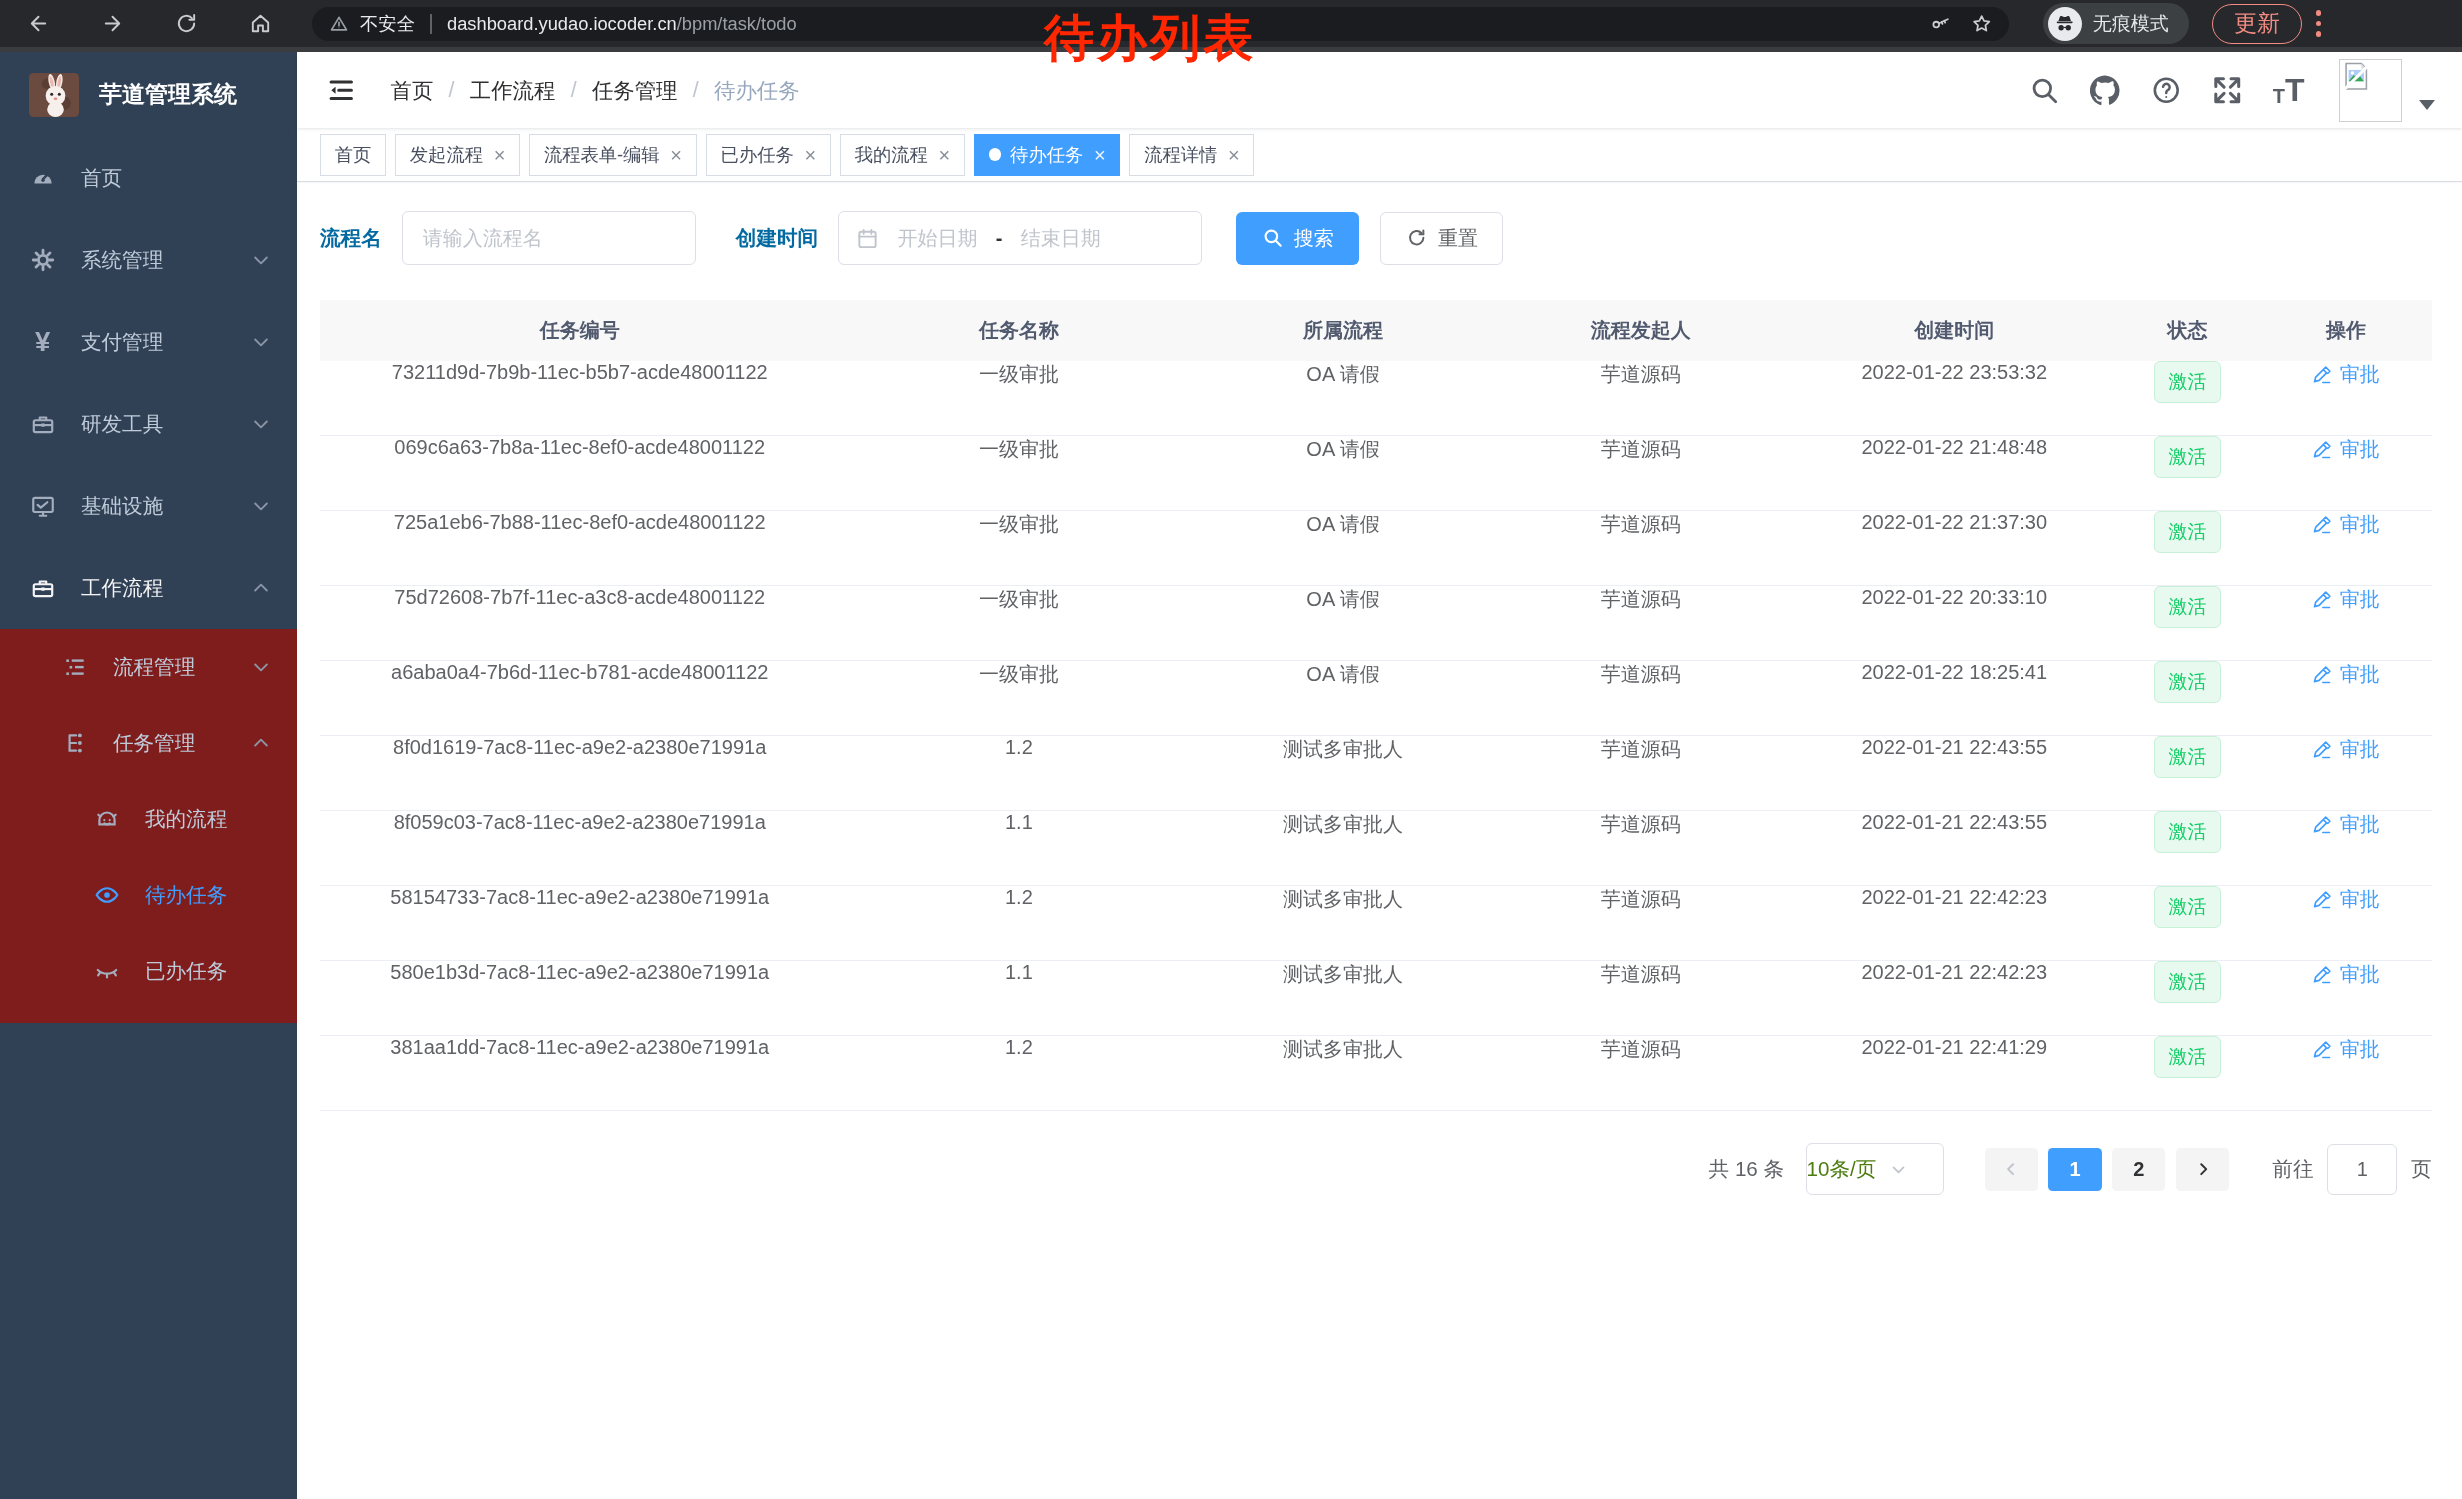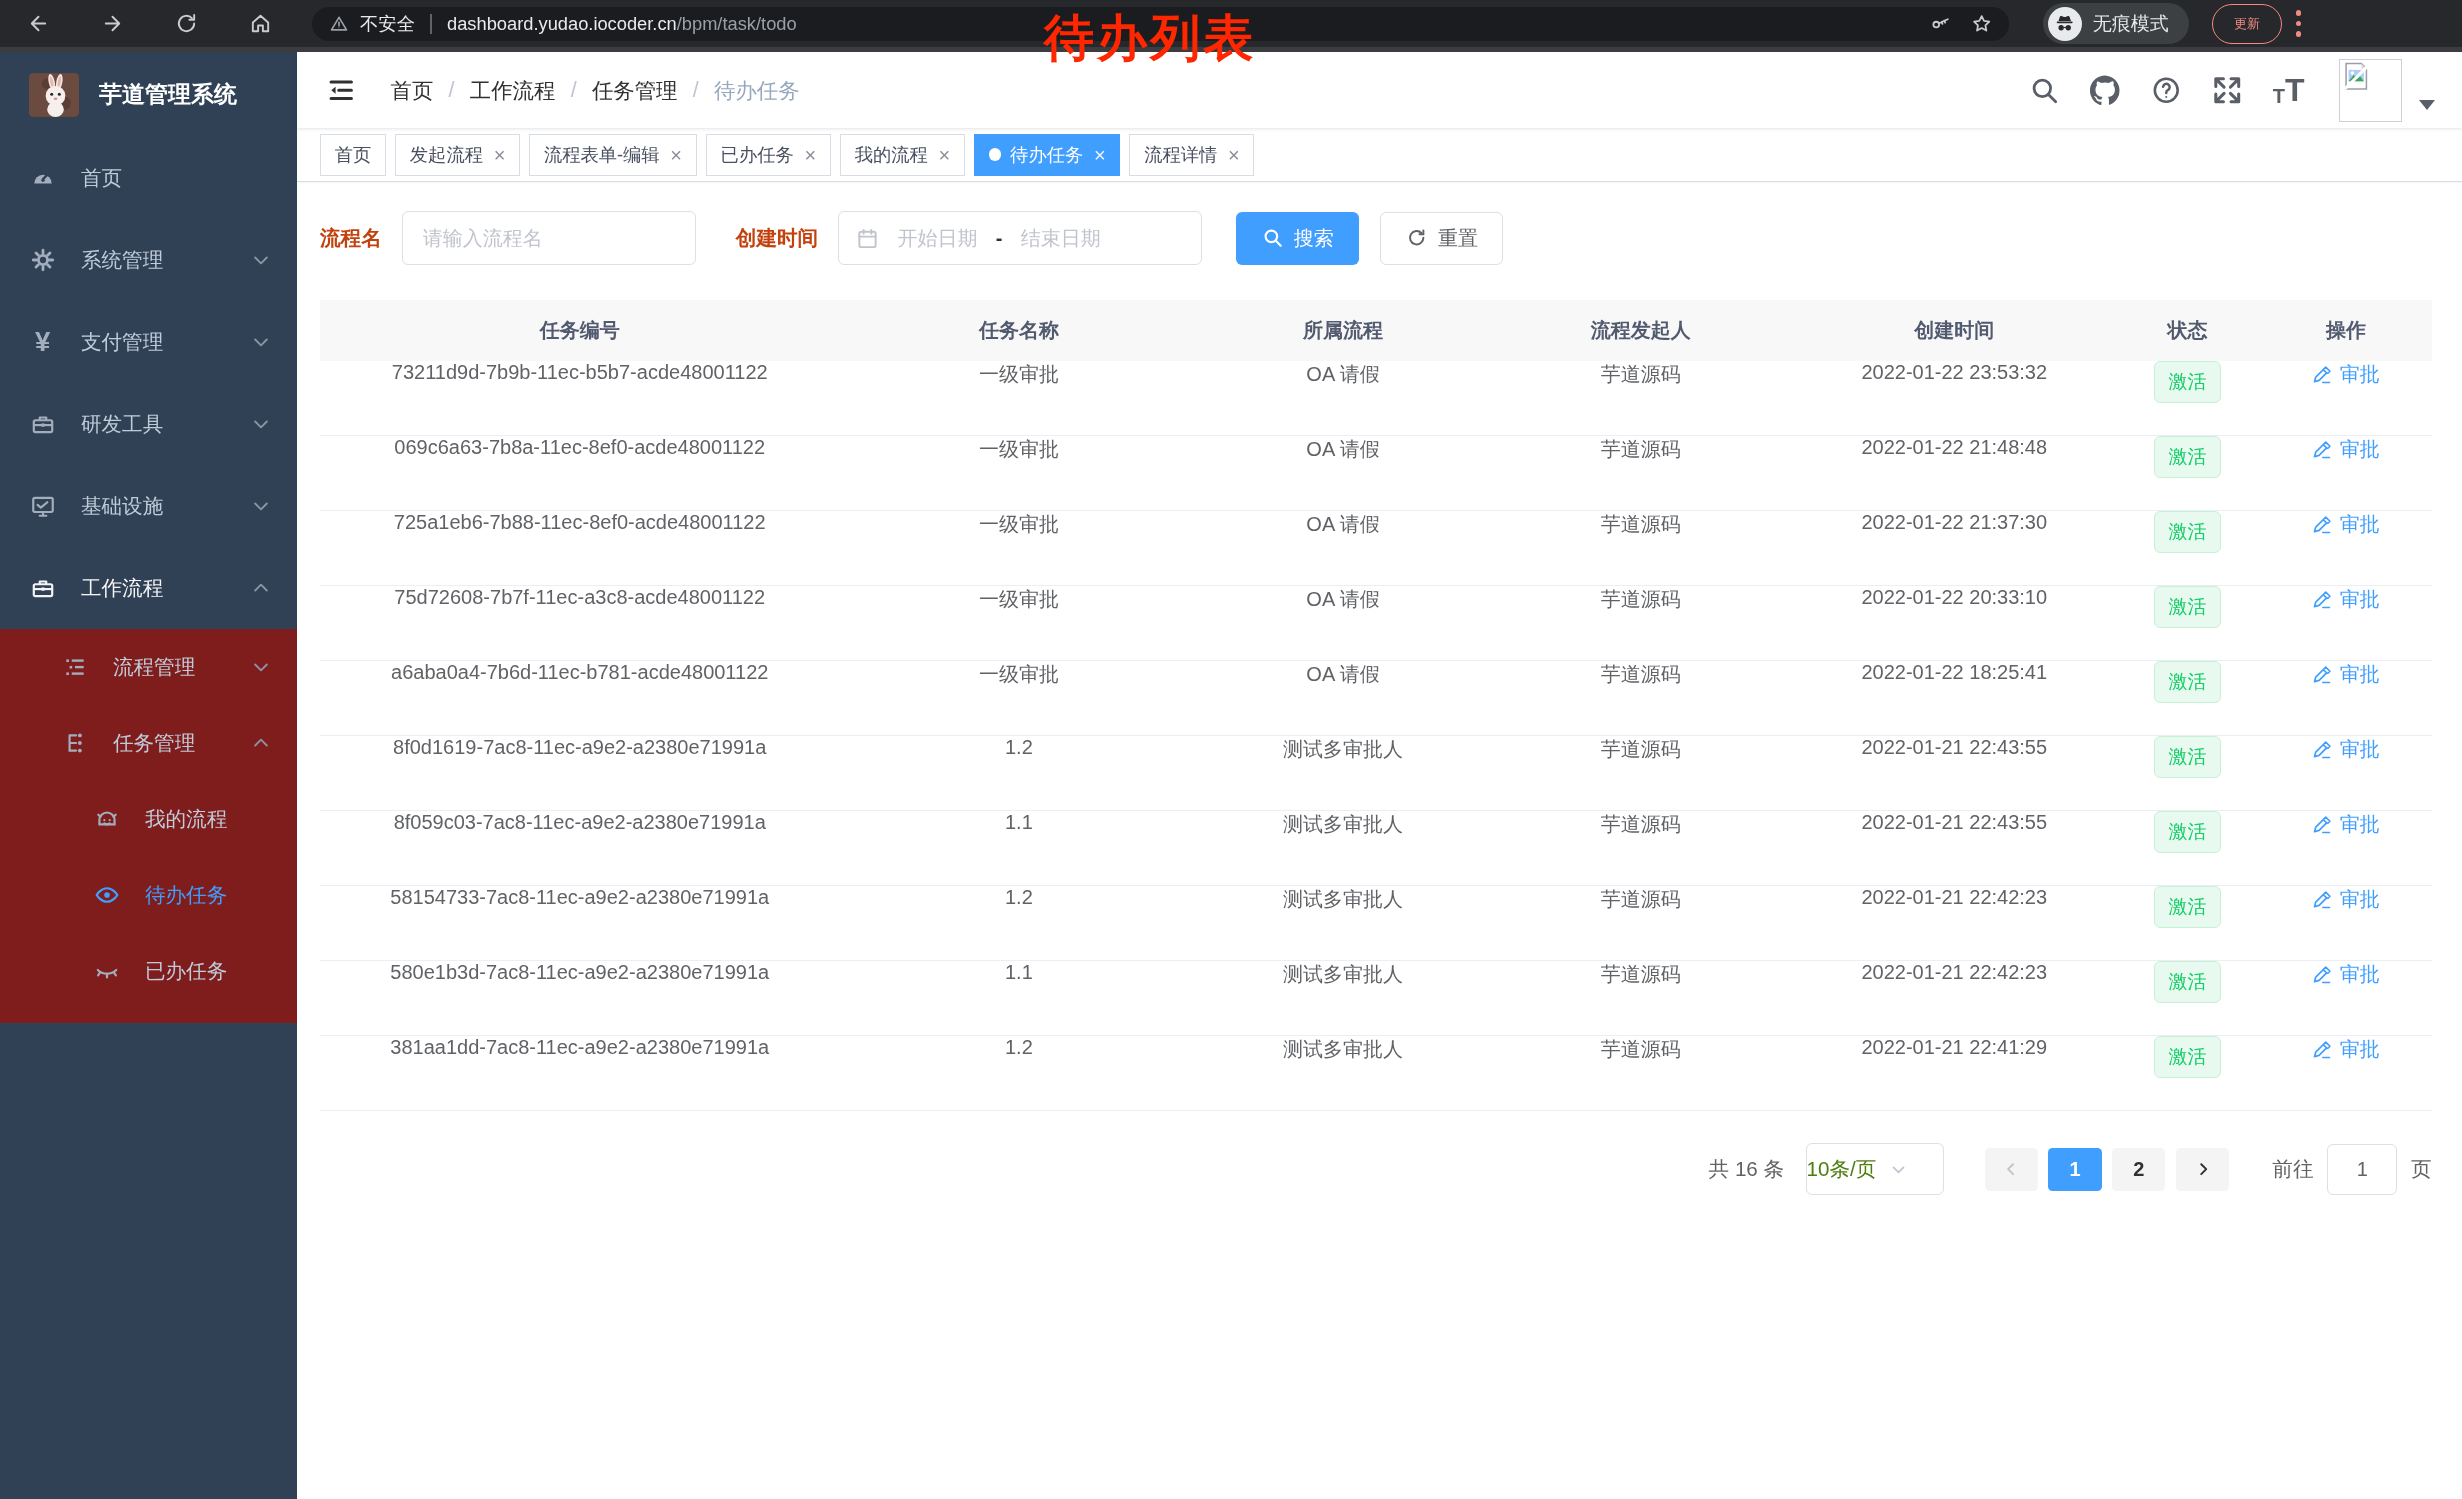--- a/index.html
+++ b/index.html
@@ -21,21 +21,21 @@
   .omnibox .divider{width:1.5px;height:20px;background:#5f6368;margin:0 15.3px}
   .url{font-size:18.3px;white-space:nowrap}
   .url .domain{color:#e8eaed}
   .url .path{color:#9aa0a6}
   .omni-spacer{flex:1}
   .omni-ic{color:#c9cbcf;margin-left:20px}
   .omni-ic svg{width:21.4px;height:21.4px}
   .chip-incognito{display:flex;align-items:center;background:#3c4043;border-radius:21.4px;height:41px;padding:0 20px 0 4.6px;color:#e8eaed;font-size:19px;margin-left:34px;flex:0 0 auto}
   .incog-circle{width:34px;height:34px;border-radius:50%;background:#e8eaed;display:flex;align-items:center;justify-content:center;margin-right:10.7px}
   .incog-circle svg{width:21.4px;height:21.4px;color:#27282b}
-  .update-btn{height:38px;border:1.5px solid #f28b82;color:#f28b82;border-radius:20.6px;padding:0 21.4px;font-size:13px;display:flex;align-items:center;margin-left:23px;background:transparent;flex:0 0 auto}
+  .update-btn{height:38px;border:1.5px solid #f28b82;color:#f28b82;border-radius:20.6px;padding:0 21.4px;font-size:23px;display:flex;align-items:center;margin-left:23px;background:transparent;flex:0 0 auto}
   .kebab{display:flex;flex-direction:column;gap:5.3px;margin:0 20px 0 13.7px;flex:0 0 auto}
   .kebab i{width:5.3px;height:5.3px;border-radius:50%;background:#f28b82;display:block}
 
   
   .annotation{position:absolute;left:1044px;top:4.6px;font-size:50px;font-weight:700;color:#ff2600;z-index:60;letter-spacing:3.1px;white-space:nowrap}
 
   
   .app{position:absolute;top:52px;left:0;right:0;bottom:0;display:flex}
 
   
@@ -81,21 +81,21 @@
   .tagsbar{height:53px;display:flex;align-items:center;gap:9.2px;padding-left:23px;background:#fff;border-bottom:0.8px solid #d8dce5;box-shadow:0 0.8px 2.3px 0 rgba(0,0,0,.06);position:relative;z-index:4}
   .tab{height:40px;display:flex;align-items:center;padding:0 13.7px;border:0.8px solid #d8dce5;background:#fff;color:#495060;font-size:18.3px;gap:9.2px;cursor:pointer;white-space:nowrap}
   .tab.active{background:#409eff;border-color:#409eff;color:#fff}
   .tab .dot{width:12.2px;height:12.2px;border-radius:50%;background:#fff;flex:0 0 auto}
   .tab .close{font-size:20px;line-height:1;opacity:.65;margin-left:1.5px}
   .tab.active .close{opacity:.9}
 
   
   .content{flex:1;padding:23px 30.5px 0 23px;overflow:hidden}
   .filter-row{display:flex;align-items:center;margin-top:6.1px}
-  .f-label{font-size:20.6px;font-weight:700;color:#c2410c;margin-right:20px;white-space:nowrap}
+  .f-label{font-size:20.6px;font-weight:700;color:#0369a1;margin-right:20px;white-space:nowrap}
   .f-label2{margin-left:40px}
   .text-input{width:252px;height:52px;border:1.5px solid #dcdfe6;border-radius:6.1px;font-size:20px;color:#606266;padding:0 20px;outline:none;font-family:inherit}
   input::placeholder{color:#c0c4cc}
   .date-range{width:328px;height:52px;border:1.5px solid #dcdfe6;border-radius:6.1px;display:flex;align-items:center;padding:0 17px;font-size:20px;color:#c0c4cc;gap:18.3px;background:#fff}
   .date-range .cal{color:#c0c4cc;display:flex}
   .date-range .cal svg{width:23px;height:23px}
   .range-sep{color:#303133;font-weight:700}
   .btn{height:53px;border-radius:6.1px;font-size:20px;display:inline-flex;align-items:center;gap:10.7px;padding:0 24.4px;cursor:pointer;border:1.5px solid transparent;font-family:inherit;white-space:nowrap}
   .btn svg{width:21.4px;height:21.4px}
   .btn-primary{background:#409eff;color:#fff;margin-left:34px}

